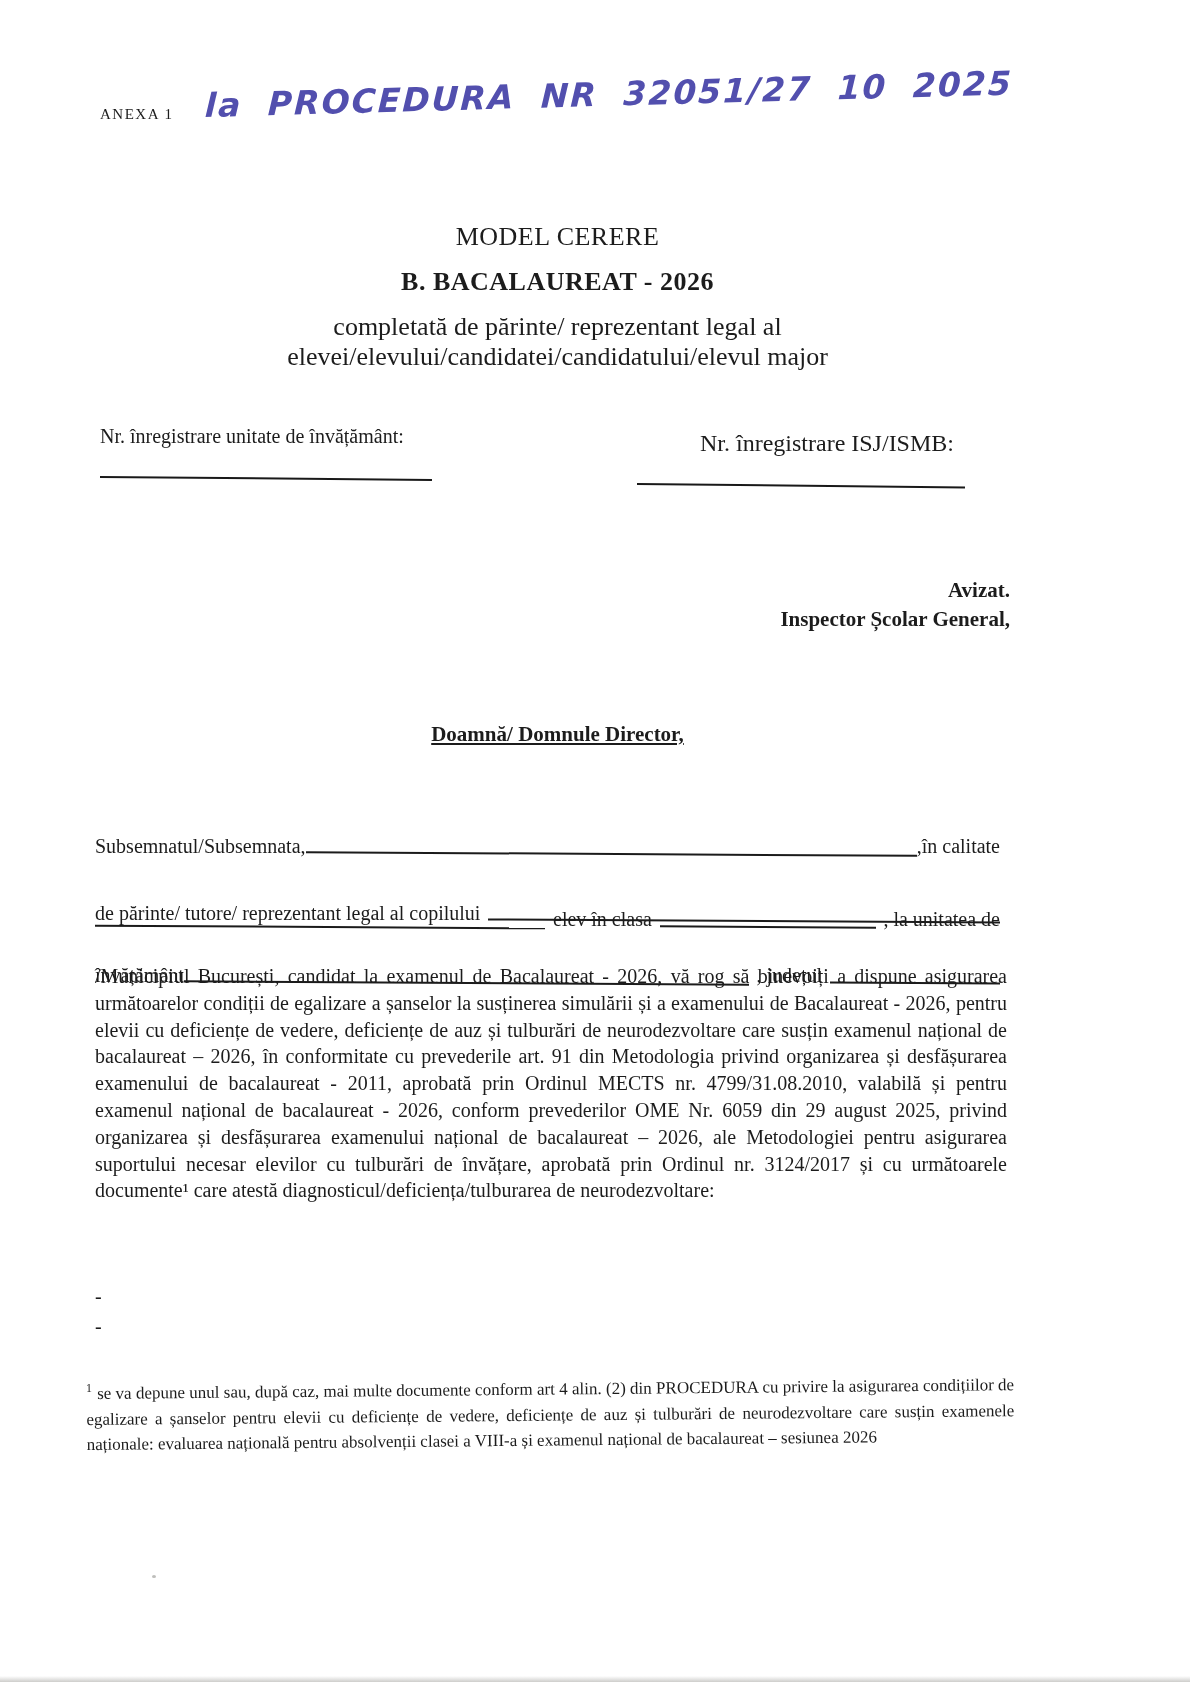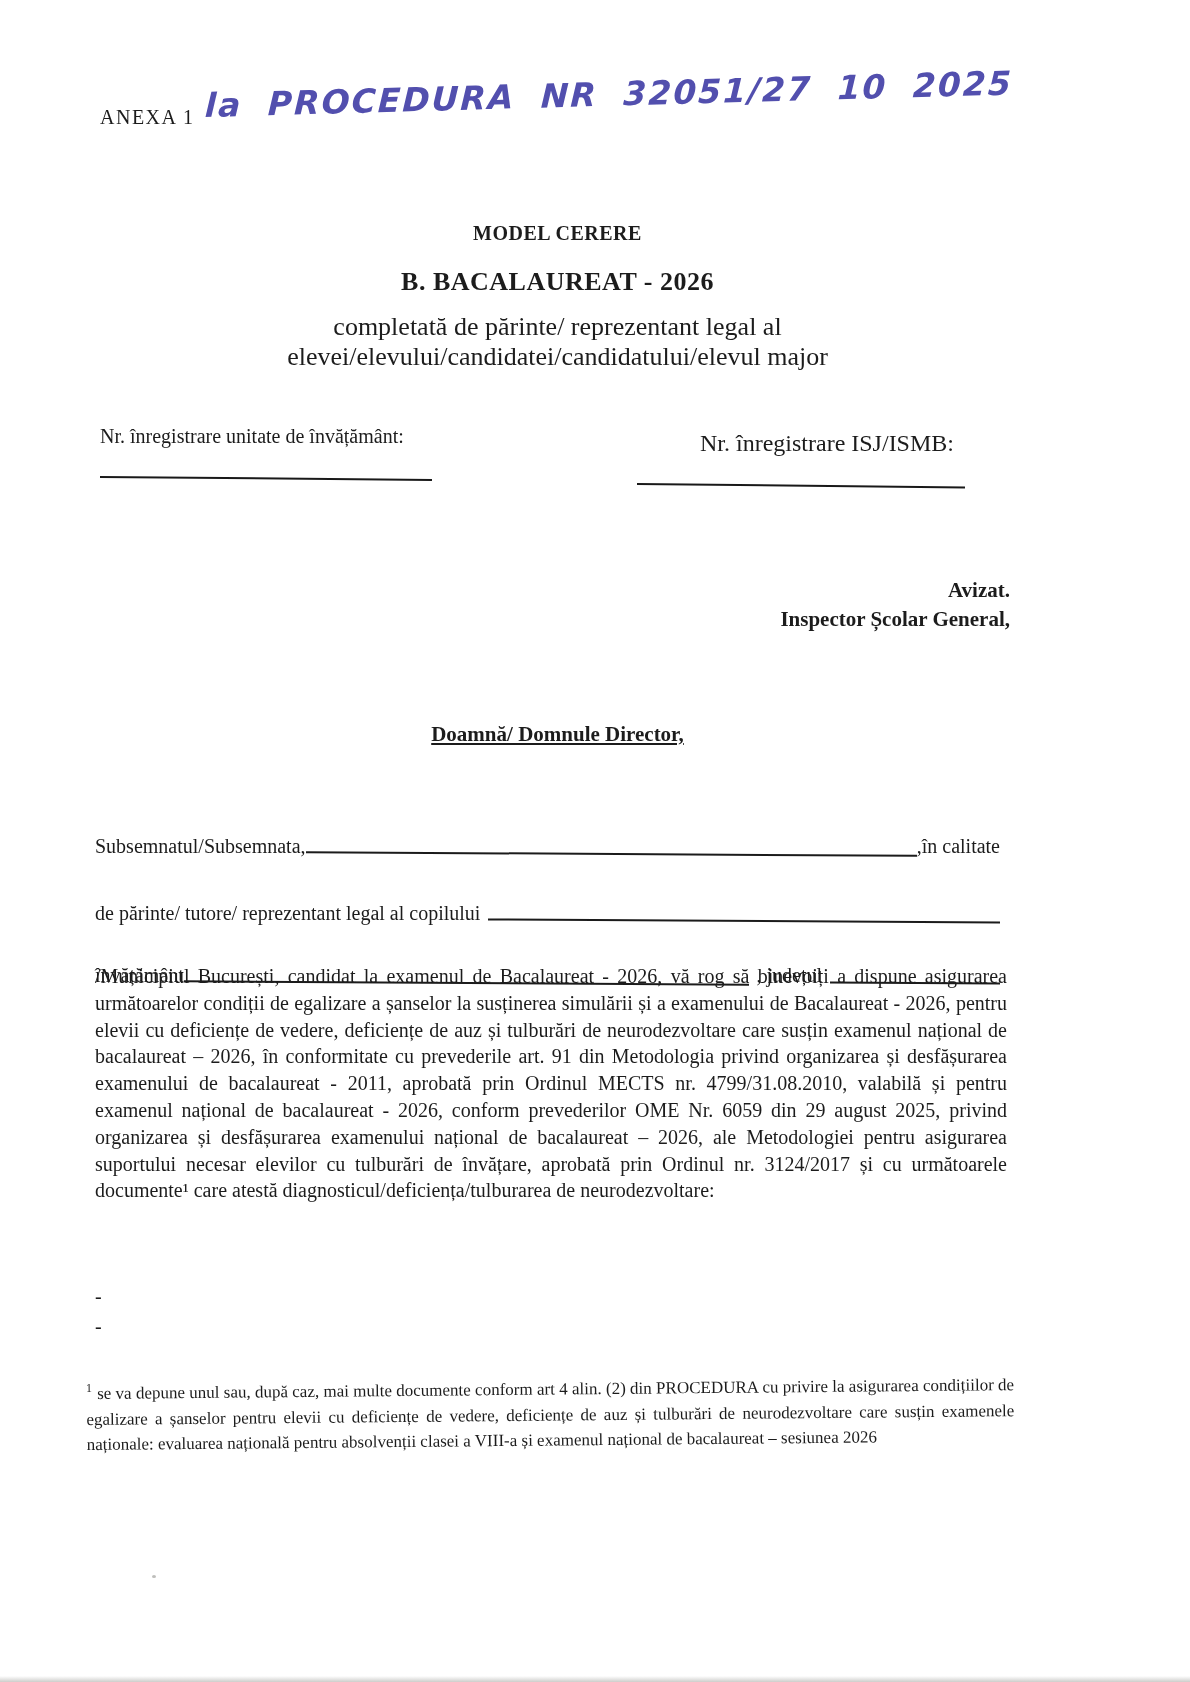--- a/index.html
+++ b/index.html
@@ -6,34 +6,34 @@
   .page{
     position:relative;
     width:1190px;height:1682px;
     background:#ffffff;
     overflow:hidden;
     font-family:"Liberation Serif","DejaVu Serif",serif;
     color:#1c1c1c;
   }
   .abs{position:absolute;}
   
-  .anexa{left:100px;top:106px;font-size:20px;letter-spacing:1.5px;}
+  .anexa{left:100px;top:106px;font-size:15px;letter-spacing:1.5px;}
   .handwriting{
     left:205px;top:86px;width:600px;
     font-family:"DejaVu Sans",sans-serif;
     font-style:italic;font-weight:bold;
     font-size:33px;letter-spacing:2px;word-spacing:12px;
     color:#524fae;
     transform:rotate(-1.6deg) skewX(-4deg);
     transform-origin:left center;
     white-space:nowrap;
   }
   
   .center-block{left:95px;width:925px;text-align:center;}
-  .title{top:222px;font-size:20px;font-weight:bold;letter-spacing:0.5px;}
+  .title{top:222px;font-size:26px;font-weight:normal;letter-spacing:0.5px;}
   .subtitle-bold{top:267px;font-size:26px;font-weight:bold;letter-spacing:0.5px;}
   .completed-by{top:312px;font-size:26px;}
   
   .reg-label-left{left:100px;top:425px;font-size:20px;}
   .reg-label-right{left:700px;top:430px;font-size:24px;}
   .rule{height:0;border-bottom:2px solid #191919;transform-origin:left center;}
   .reg-line-left{left:100px;top:476px;width:332px;transform:rotate(0.5deg);}
   .reg-line-right{left:637px;top:483px;width:328px;transform:rotate(0.6deg);}
   
   .avizat-block{left:760px;top:576px;width:250px;text-align:right;
@@ -103,20 +103,26 @@
     <span>Subsemnatul/Subsemnata,</span>
     <span class="fill grow"></span>
     <span>,în calitate</span>
   </div>
 
   <div class="abs form-line fl2">
     <span class="gap-r">de părinte/ tutore/ reprezentant legal al copilului</span>
     <span class="fill grow"></span>
   </div>
 
+  <div class="abs form-line fl3">
+    <span class="fill w450 gap-r"></span>
+    <span class="gap-r">elev în clasa</span>
+    <span class="fill grow gap-r"></span>
+    <span>, la unitatea de</span>
+  </div>
 
   <div class="abs form-line fl4">
     <span>învățământ</span>
     <span class="fill grow"></span>
     <span class="gap-l">, județul</span>
     <span class="fill w170 gap-l"></span>
   </div>
 
   <div class="abs body-para">/Municipiul București, candidat la examenul de Bacalaureat - 2026, vă rog să binevoiți a dispune asigurarea următoarelor condiții de egalizare a șanselor la susținerea simulării și a examenului de Bacalaureat - 2026, pentru elevii cu deficiențe de vedere, deficiențe de auz și tulburări de neurodezvoltare care susțin examenul național de bacalaureat – 2026, în conformitate cu prevederile art. 91 din Metodologia privind organizarea și desfășurarea examenului de bacalaureat - 2011, aprobată prin Ordinul MECTS nr. 4799/31.08.2010, valabilă și pentru examenul național de bacalaureat - 2026, conform prevederilor OME Nr. 6059 din 29 august 2025, privind organizarea și desfășurarea examenului național de bacalaureat – 2026, ale Metodologiei pentru asigurarea suportului necesar elevilor cu tulburări de învățare, aprobată prin Ordinul nr. 3124/2017 și cu următoarele documente¹ care atestă diagnosticul/deficiența/tulburarea de neurodezvoltare:</div>
 

